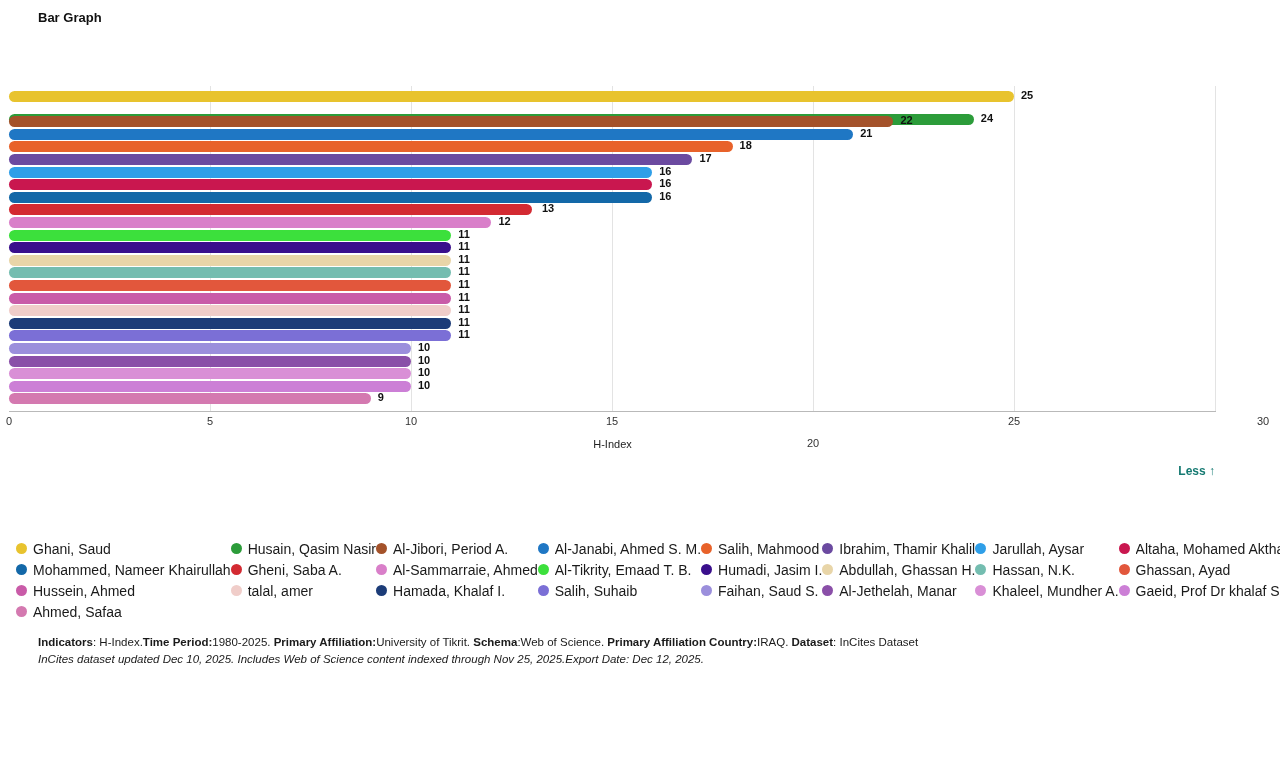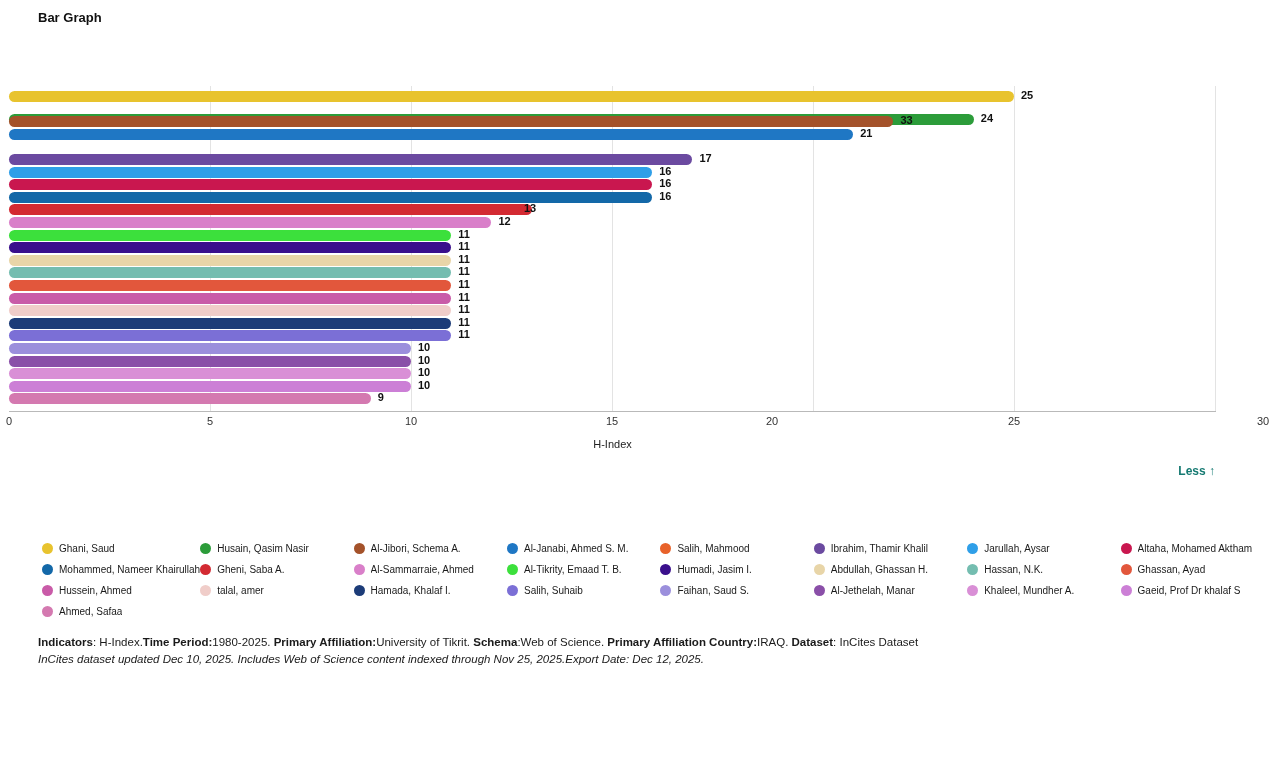--- a/index.html
+++ b/index.html
@@ -95,28 +95,28 @@
     right: 65px;
     top: 464px;
     font-size: 12px;
     font-weight: bold;
     color: #167a72;
     cursor: pointer;
   }
   
   .legend {
     position: absolute;
-    left: 42px;
+    left: 16px;
     top: 538px;
     width: 1232px;
     display: grid;
     grid-template-columns: repeat(8, 1fr);
     grid-auto-rows: 21px;
     grid-auto-flow: row;
-    font-size: 10px;
+    font-size: 14px;
     color: #1a1a1a;
   }
   .legend-item {
     display: flex;
     align-items: center;
     gap: 6px;
     cursor: pointer;
     white-space: nowrap;
   }
   .legend-swatch {
@@ -160,45 +160,49 @@
       <div class="bar-row" style="top: 5px; width: 1206px;">
         <div class="bar" title="Ghani, Saud: 25" style="width: 1005px; background: rgb(232, 195, 46);"></div>
         <div class="bar-label" style="left: 1012px;">25</div>
       </div>
       <div class="bar-row" style="top: 28px; width: 1206px;">
         <div class="bar" title="Husain, Qasim Nasir: 24" style="width: 964.8px; background: rgb(44, 156, 58);"></div>
         <div class="bar-label" style="left: 971.8px;">24</div>
       </div>
       <div class="bar-row" style="top: 30.2px; width: 1206px;">
         <div class="bar" title="Al-Jibori, Subhi A.: 22" style="width: 884.4px; background: rgb(164, 82, 42);"></div>
-        <div class="bar-label" style="left: 891.4px;">33</div>
+        <div class="bar-label" style="left: 891.4px;">22</div>
       </div>
       <div class="bar-row" style="top: 42.8px; width: 1206px;">
         <div class="bar" title="Al-Janabi, Ahmed S. M.: 21" style="width: 844.2px; background: rgb(31, 119, 196);"></div>
         <div class="bar-label" style="left: 851.2px;">21</div>
       </div>
+      <div class="bar-row" style="top: 55.4px; width: 1206px;">
+        <div class="bar" title="Salih, Mahmood: 18" style="width: 723.6px; background: rgb(232, 98, 42);"></div>
+        <div class="bar-label" style="left: 730.6px;">18</div>
+      </div>
       <div class="bar-row" style="top: 68px; width: 1206px;">
         <div class="bar" title="Ibrahim, Thamir Khalil: 17" style="width: 683.4px; background: rgb(107, 74, 160);"></div>
         <div class="bar-label" style="left: 690.4px;">17</div>
       </div>
       <div class="bar-row" style="top: 80.6px; width: 1206px;">
         <div class="bar" title="Jarullah, Aysar: 16" style="width: 643.2px; background: rgb(47, 159, 232);"></div>
         <div class="bar-label" style="left: 650.2px;">16</div>
       </div>
       <div class="bar-row" style="top: 93.2px; width: 1206px;">
         <div class="bar" title="Altaha, Mohamed Aktham: 16" style="width: 643.2px; background: rgb(201, 23, 79);"></div>
         <div class="bar-label" style="left: 650.2px;">16</div>
       </div>
       <div class="bar-row" style="top: 105.8px; width: 1206px;">
         <div class="bar" title="Mohammed, Nameer Khairullah: 16" style="width: 643.2px; background: rgb(19, 104, 168);"></div>
         <div class="bar-label" style="left: 650.2px;">16</div>
       </div>
       <div class="bar-row" style="top: 118.4px; width: 1206px;">
         <div class="bar" title="Gheni, Saba A.: 13" style="width: 522.6px; background: rgb(211, 42, 50);"></div>
-        <div class="bar-label" style="left: 515px;">13</div>
+        <div class="bar-label" style="left: 533px;">13</div>
       </div>
       <div class="bar-row" style="top: 131px; width: 1206px;">
         <div class="bar" title="Al-Sammarraie, Ahmed: 12" style="width: 482.4px; background: rgb(217, 127, 201);"></div>
         <div class="bar-label" style="left: 489.4px;">12</div>
       </div>
       <div class="bar-row" style="top: 143.6px; width: 1206px;">
         <div class="bar" title="Al-Tikrity, Emaad T. B.: 11" style="width: 442.2px; background: rgb(60, 224, 60);"></div>
         <div class="bar-label" style="left: 449.2px;">11</div>
       </div>
       <div class="bar-row" style="top: 156.2px; width: 1206px;">
@@ -253,41 +257,41 @@
         <div class="bar" title="Ahmed, Safaa: 9" style="width: 361.8px; background: rgb(212, 121, 176);"></div>
         <div class="bar-label" style="left: 368.8px;">9</div>
       </div>
     </div>
   <div class="axis-line"></div>
   <div id="ticks">
       <div class="tick-label" style="left: 9px;">0</div>
       <div class="tick-label" style="left: 210px;">5</div>
       <div class="tick-label" style="left: 411px;">10</div>
       <div class="tick-label" style="left: 612px;">15</div>
-      <div class="tick-label" style="left: 772px;">20</div>
+      <div class="tick-label" style="left: 813px; margin-top: 22px;">20</div>
       <div class="tick-label" style="left: 1014px;">25</div>
       <div class="tick-label" style="left: 1215px; margin-left: 48px;">30</div>
     </div>
   <div class="axis-title">H-Index</div>
 </div>
 
 <div class="less-link">Less ↑</div>
 
 <div class="legend" id="legend">
     <div class="legend-item">
       <span class="legend-swatch" style="background: rgb(232, 195, 46);"></span>
       <span class="legend-label">Ghani, Saud</span>
     </div>
     <div class="legend-item">
       <span class="legend-swatch" style="background: rgb(44, 156, 58);"></span>
       <span class="legend-label">Husain, Qasim Nasir</span>
     </div>
     <div class="legend-item">
       <span class="legend-swatch" style="background: rgb(164, 82, 42);"></span>
-      <span class="legend-label">Al-Jibori, Schema A.</span>
+      <span class="legend-label">Al-Jibori, Period A.</span>
     </div>
     <div class="legend-item">
       <span class="legend-swatch" style="background: rgb(31, 119, 196);"></span>
       <span class="legend-label">Al-Janabi, Ahmed S. M.</span>
     </div>
     <div class="legend-item">
       <span class="legend-swatch" style="background: rgb(232, 98, 42);"></span>
       <span class="legend-label">Salih, Mahmood</span>
     </div>
     <div class="legend-item">

